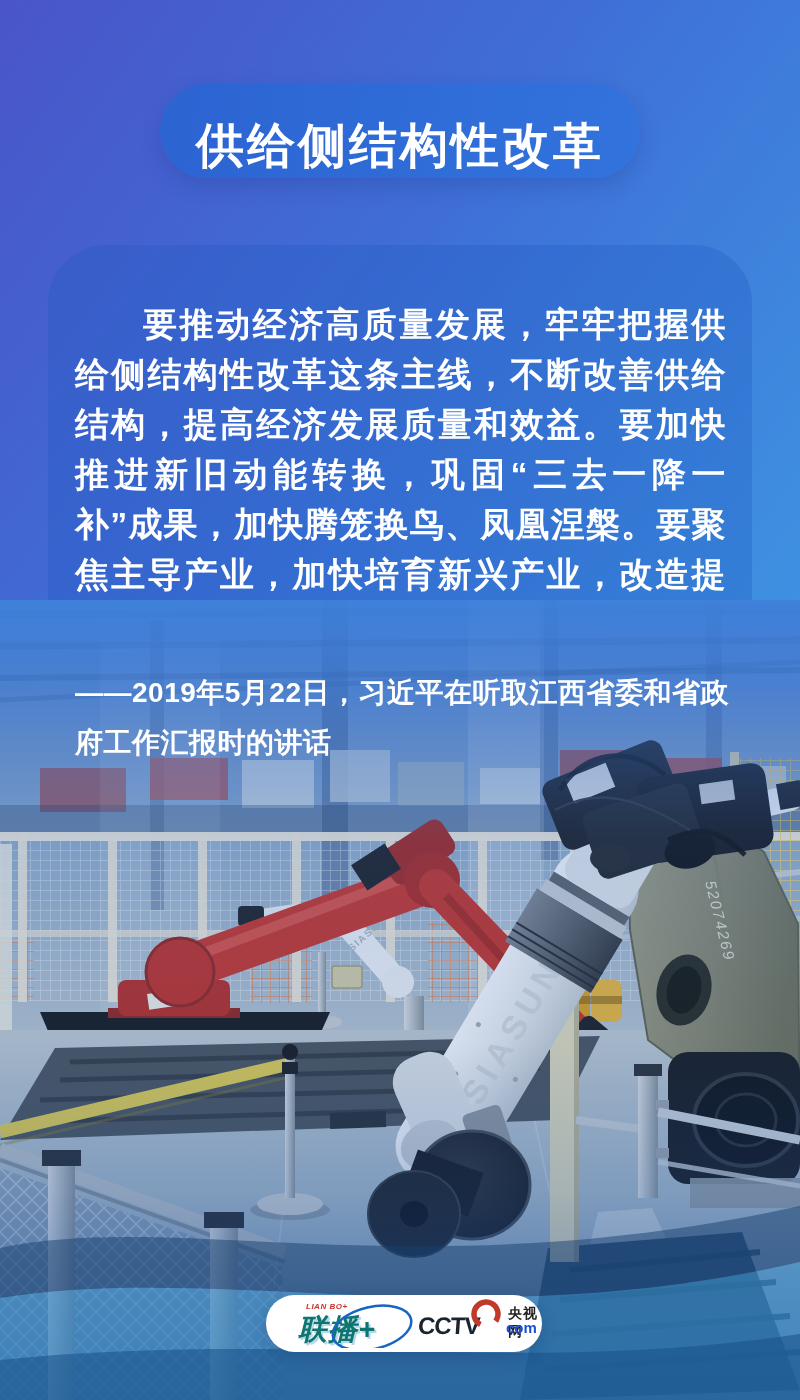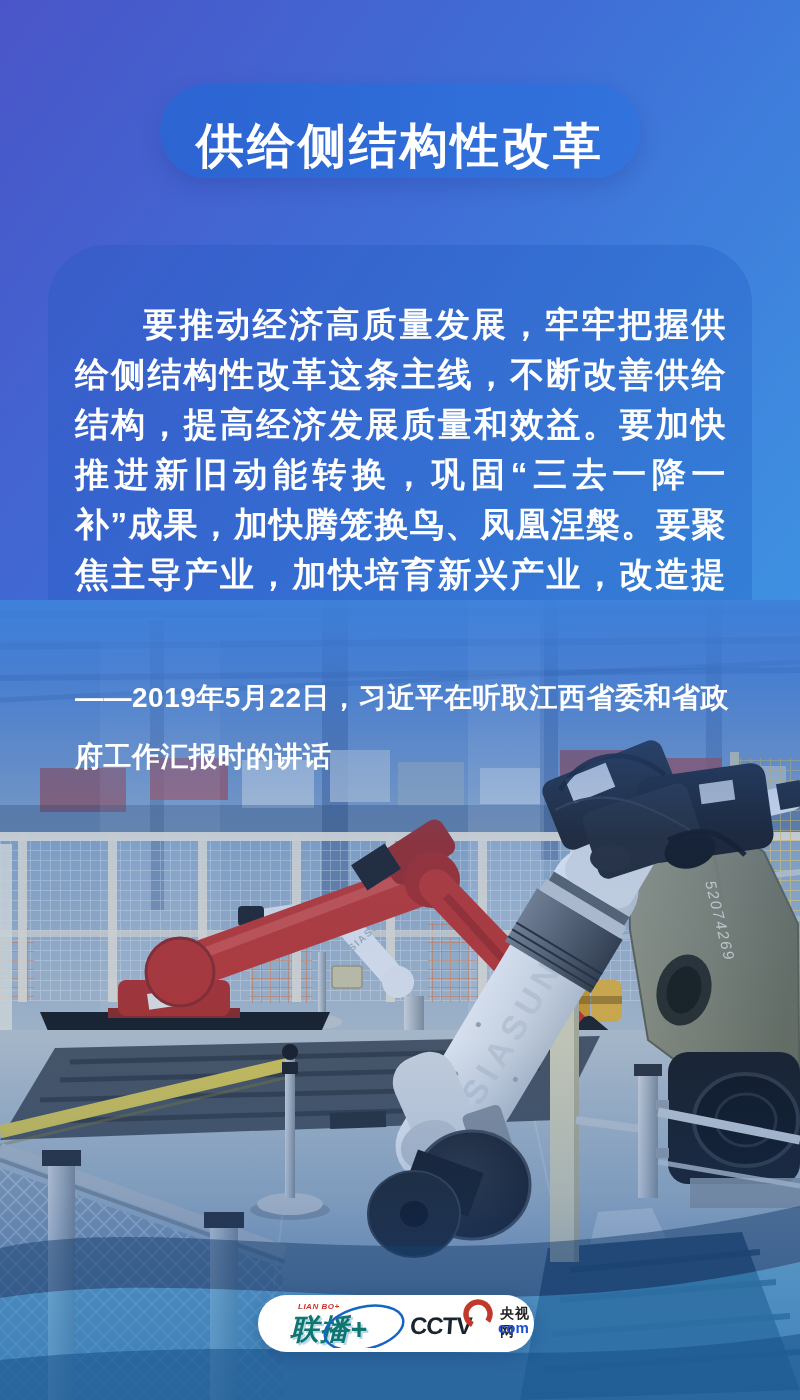--- a/index.html
+++ b/index.html
@@ -19,34 +19,34 @@
     position:absolute;left:48px;top:245px;width:704px;height:423px;border-radius:58px;
     background:rgba(30,85,190,0.28);
     box-sizing:border-box;padding:54px 26px 0 27px;
   }
   .quote{
     margin:0;color:#fff;font-size:34px;line-height:50px;font-weight:700;
     text-indent:2em;text-align:justify;letter-spacing:.5px;
   }
   .attribution{
     position:absolute;left:75px;top:668px;width:672px;margin:0;z-index:6;
-    color:#fff;font-size:28px;line-height:59px;font-weight:700;letter-spacing:.5px;
+    color:#fff;font-size:28px;line-height:50px;font-weight:700;letter-spacing:.5px;
   }
   .photo{position:absolute;left:0;top:600px;width:800px;height:800px;}
   .photo svg.scene{position:absolute;inset:0;}
   .photo-tint{
     position:absolute;inset:0;pointer-events:none;
     background:linear-gradient(180deg,
       rgba(62,130,220,0.95) 0%,rgba(63,124,215,0.78) 7%,rgba(62,118,210,0.42) 17%,
       rgba(58,110,200,0.20) 30%,rgba(48,100,185,0.15) 55%,rgba(36,88,170,0.28) 74%,
       rgba(26,78,158,0.48) 90%,rgba(22,72,150,0.55) 100%);
   }
   .waves{position:absolute;left:0;bottom:0;width:800px;height:230px;}
   .logo-pill{
-    position:absolute;left:258px;top:695px;width:276px;height:57px;border-radius:29px;
+    position:absolute;left:266px;top:695px;width:276px;height:57px;border-radius:29px;
     background:#fff;box-shadow:0 5px 16px rgba(10,40,90,.25);z-index:8;
   }
   .lianbo{position:absolute;left:26px;top:4px;width:122px;height:49px;}
   .lianbo-en{position:absolute;left:14px;top:3px;font-size:8px;font-style:italic;font-weight:800;color:#cc3327;letter-spacing:.5px;}
   .lianbo-cn{position:absolute;left:6px;top:11px;font-size:29px;font-style:italic;font-weight:900;color:#0f766e;text-shadow:2px 2px 0 #b8d6ee;letter-spacing:1px;}
   .lianbo svg{position:absolute;left:0;top:0;}
   .cctv{position:absolute;left:152px;top:7px;width:120px;height:44px;}
   .cctv-word{position:absolute;left:0;top:10px;font-size:24px;font-weight:900;color:#1a242e;transform:skewX(-4deg);letter-spacing:-1px;}
   .cctv svg{position:absolute;left:50px;top:-3px;}
   .cctv-cn{position:absolute;left:90px;top:3px;font-size:14px;font-weight:700;color:#222;letter-spacing:1px;}

